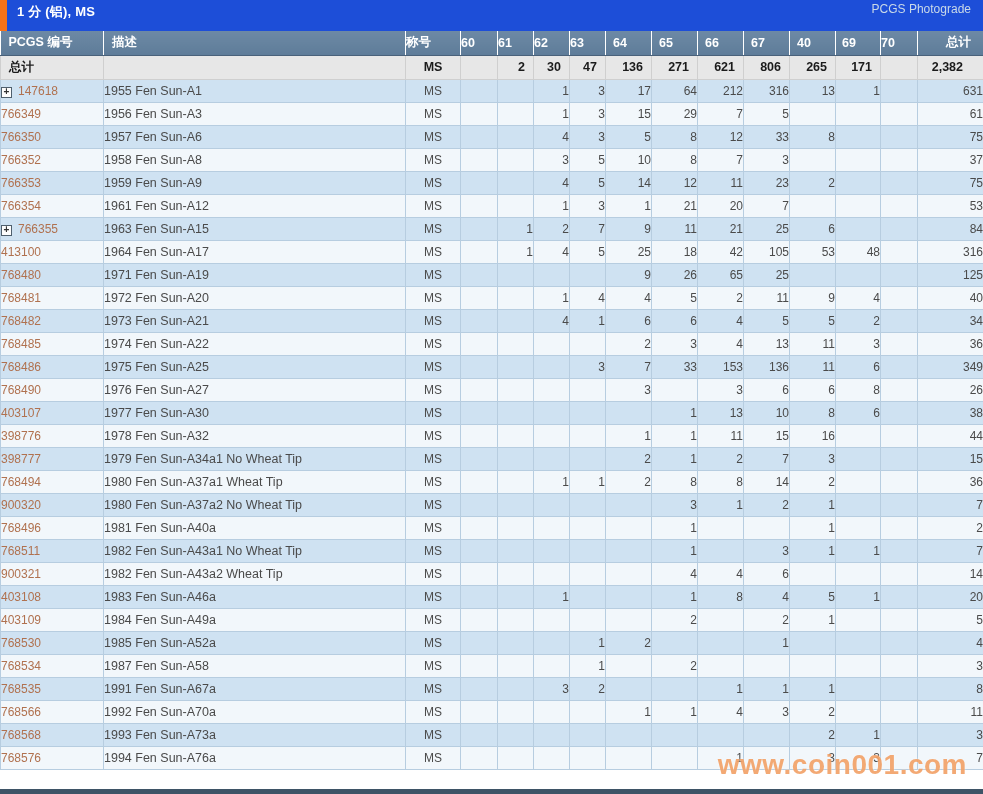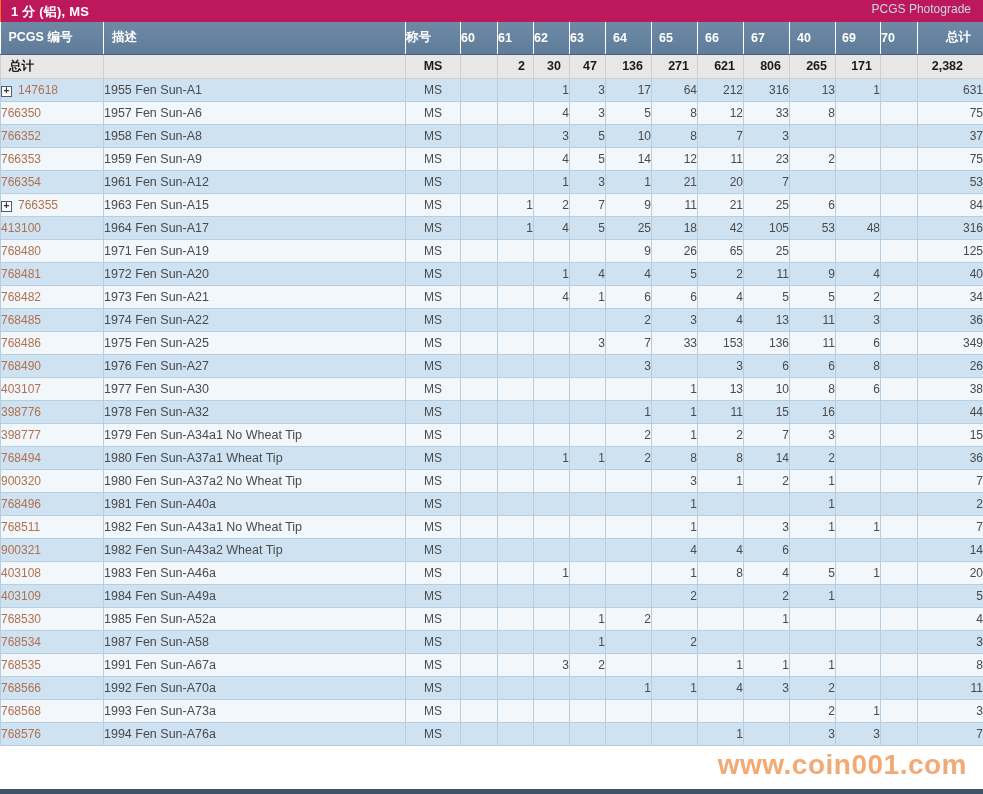--- a/index.html
+++ b/index.html
@@ -3,38 +3,38 @@
 <meta charset="utf-8">
 <style>
   html,body { margin:0; padding:0; background:#fff; }
   .page {
     position:relative; width:983px; height:794px; overflow:hidden;
     font-family:"Liberation Sans", sans-serif; background:#fff;
     -webkit-font-smoothing:antialiased;
   }
   
   .titlebar {
-    position:relative; height:22px; background:#be185d;
-    border-left:1px solid #f97316; box-sizing:border-box;
+    position:relative; height:31px; background:#1d4ed8;
+    border-left:7px solid #f97316; box-sizing:border-box;
   }
   .titlebar .title {
     position:absolute; left:10px; top:3px;
     font-size:13px; font-weight:bold; color:#ffffff; letter-spacing:0.2px;
   }
   .titlebar .photograde {
     position:absolute; right:12px; top:2px;
     font-size:12px; color:#c9d9e8; text-decoration:none; cursor:pointer;
   }
   
   table.pop {
     width:983px; border-collapse:collapse; table-layout:fixed;
     font-size:12px;
   }
   
-  thead tr { height:32px;margin-left:27px; }
+  thead tr { height:24px;margin-left:27px; }
   thead th {
     background:linear-gradient(#6d89a5,#5e7c99);
     color:#ffffff; font-weight:bold; font-size:12.5px;
     border-right:1px solid rgba(255,255,255,0.14);
     border-bottom:1px solid #49617a;
     padding:0; white-space:nowrap; overflow:hidden;
   }
   thead th.h-id   { text-align:left;  padding-left:8px; }
   thead th.h-desc { text-align:left;  padding-left:8px; }
   thead th.h-desig{ text-align:left; }
@@ -162,20 +162,37 @@
           <td class="cell-num">17</td>
           <td class="cell-num">64</td>
           <td class="cell-num">212</td>
           <td class="cell-num">316</td>
           <td class="cell-num">13</td>
           <td class="cell-num">1</td>
           <td class="cell-num"></td>
           <td class="cell-total">631</td>
         </tr>
         <tr>
+          <td class="cell-id"><a class="id-link">766349</a></td>
+          <td class="cell-desc">1956 Fen Sun-A3</td>
+          <td class="cell-desig">MS</td>
+          <td class="cell-num"></td>
+          <td class="cell-num"></td>
+          <td class="cell-num">1</td>
+          <td class="cell-num">3</td>
+          <td class="cell-num">15</td>
+          <td class="cell-num">29</td>
+          <td class="cell-num">7</td>
+          <td class="cell-num">5</td>
+          <td class="cell-num"></td>
+          <td class="cell-num"></td>
+          <td class="cell-num"></td>
+          <td class="cell-total">61</td>
+        </tr>
+        <tr>
           <td class="cell-id"><a class="id-link">766350</a></td>
           <td class="cell-desc">1957 Fen Sun-A6</td>
           <td class="cell-desig">MS</td>
           <td class="cell-num"></td>
           <td class="cell-num"></td>
           <td class="cell-num">4</td>
           <td class="cell-num">3</td>
           <td class="cell-num">5</td>
           <td class="cell-num">8</td>
           <td class="cell-num">12</td>

